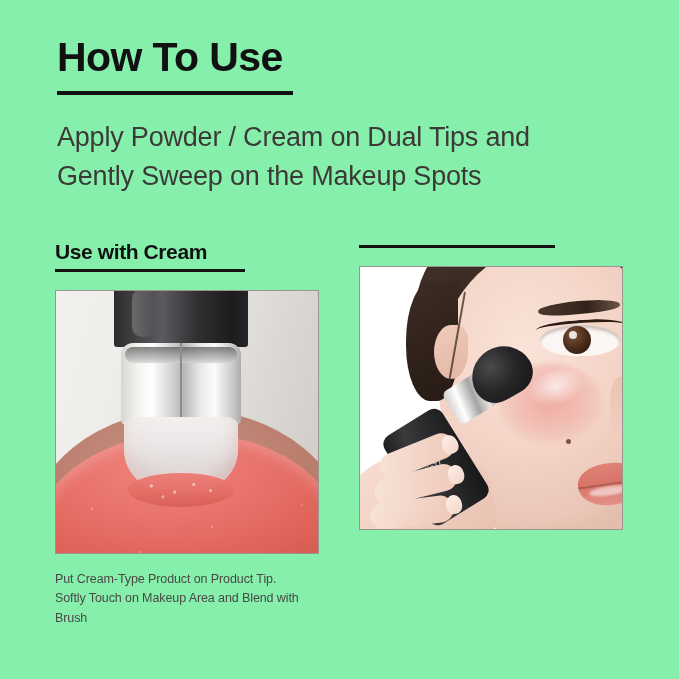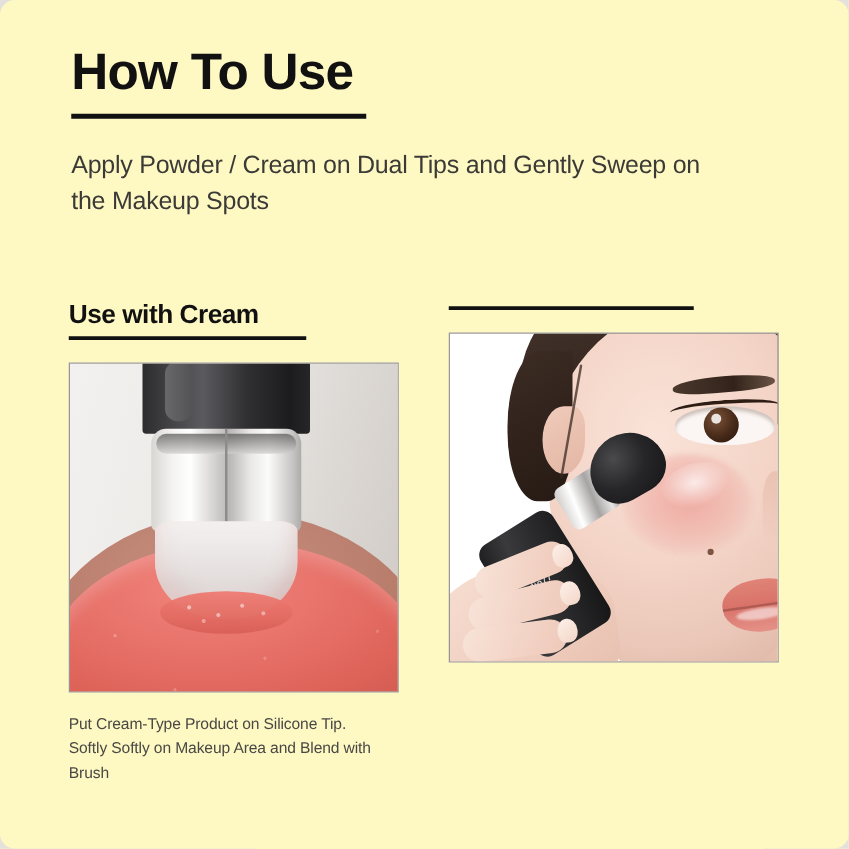--- a/index.html
+++ b/index.html
@@ -11,22 +11,21 @@
     height: 679px;
     background: #e4e1da;
     font-family: "Liberation Sans", sans-serif;
     overflow: hidden;
     position: relative;
   }
 
   .page {
     position: absolute;
     inset: 0;
-    background: #fef9c3;
-    border-radius: 12px;
+    background: #86efac;
   }
 
   
   .title-block {
     position: absolute;
     left: 57px;
     top: 36px;
     width: 560px;
   }
   .main-title {
@@ -43,21 +42,21 @@
     height: 4px;
     background: #111111;
     margin-top: 12px;
   }
 
   .subtitle {
     position: absolute;
     left: 57px;
     top: 118px;
     width: 520px;
-    font-size: 20px;
+    font-size: 27px;
     line-height: 1.45;
     color: #3b3a37;
     font-weight: 400;
     letter-spacing: -0.2px;
   }
 
   
   .columns {
     position: absolute;
     left: 0;
@@ -522,21 +521,21 @@
           <div class="collar">
             <div class="collar-lip"></div>
             <div class="collar-seam"></div>
           </div>
           <div class="silicone">
             <div class="silicone-cream"></div>
           </div>
         </div>
       </div>
 
-      <div class="caption">Put Cream-Type Product on Silicone Tip. Softly Softly on Makeup Area and Blend with Brush</div>
+      <div class="caption">Put Cream-Type Product on Product Tip. Softly Touch on Makeup Area and Blend with Brush</div>
     </div>
 
     <div class="col">
       <div class="heading-rule rule-powder"></div>
 
       <div class="photo">
         <div class="face-scene">
           <div class="hair"></div>
           <div class="neck"></div>
           <div class="face"></div>

